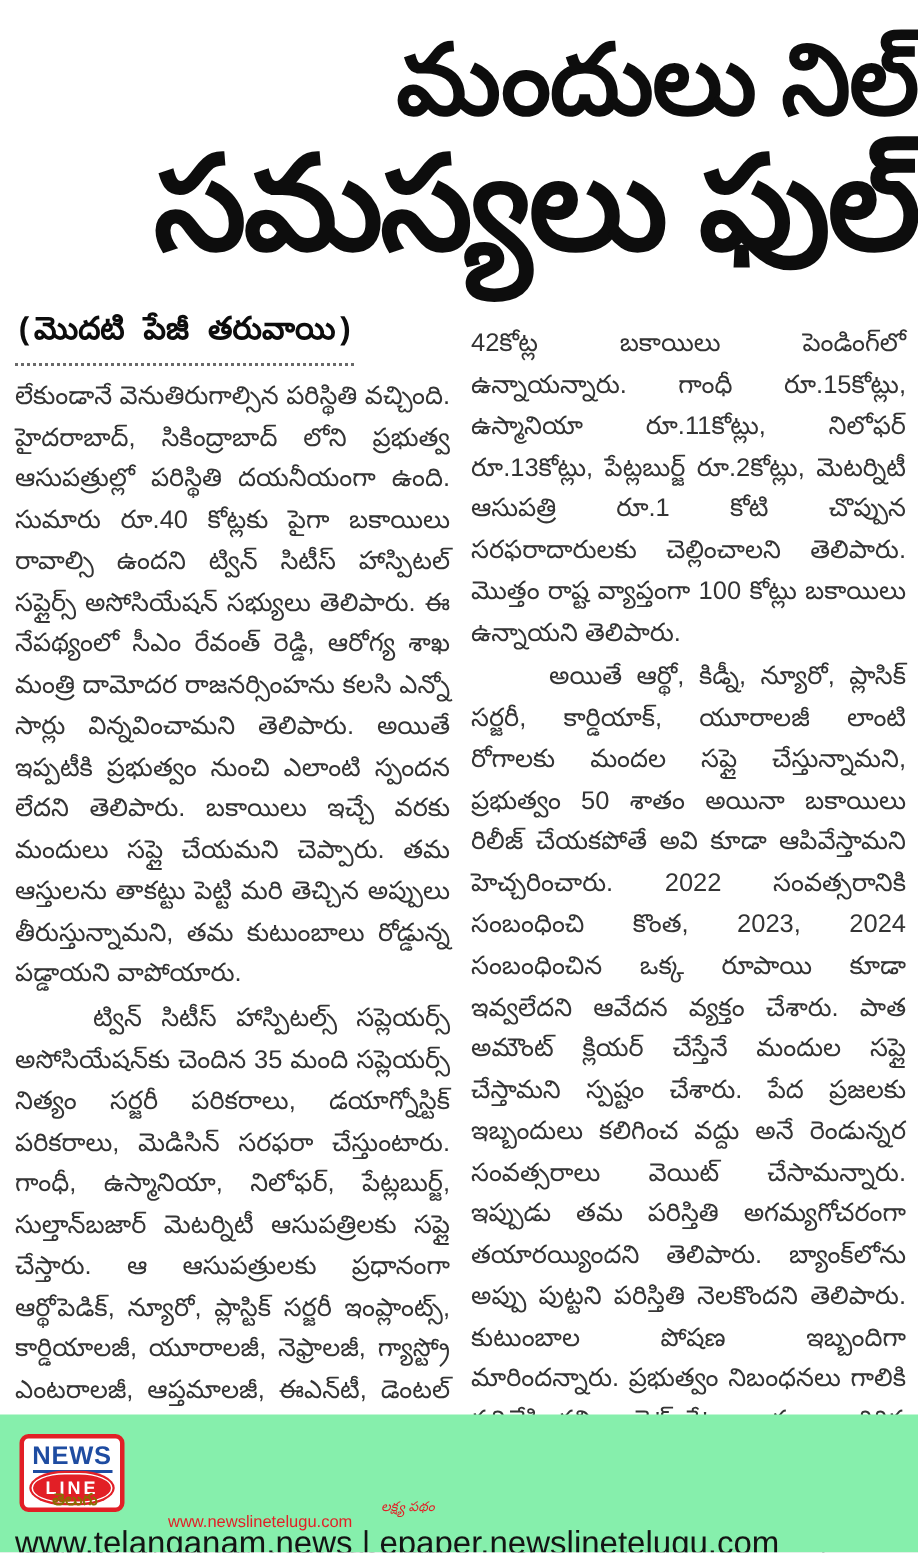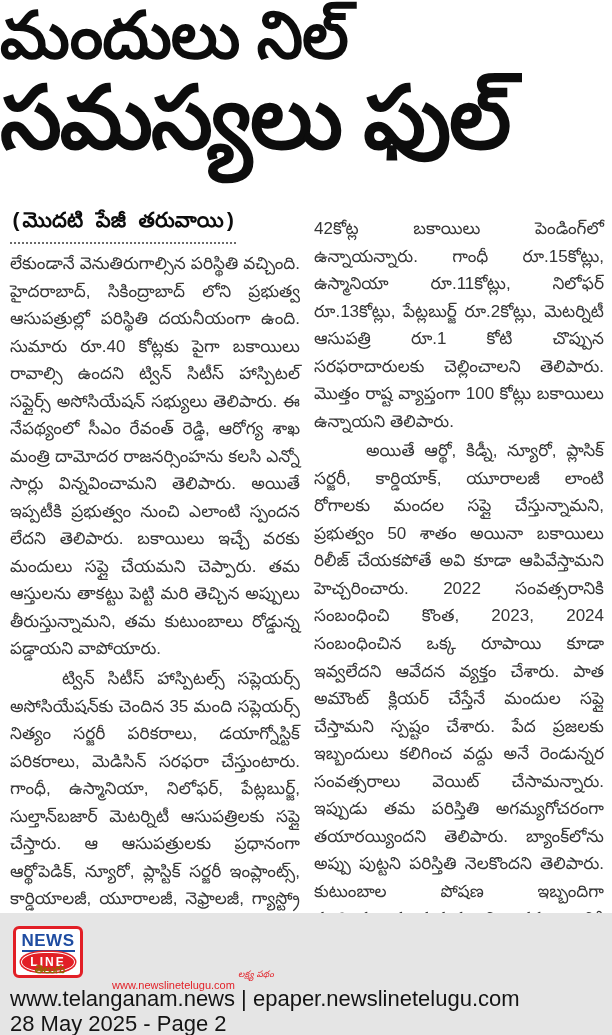--- a/index.html
+++ b/index.html
@@ -6,22 +6,22 @@
   .page{
     position:relative;
     width:612px;height:1035px;
     background:#ffffff;
     font-family:"Liberation Sans", sans-serif;
     overflow:hidden;
     margin:0 auto;
   }
   
   .headline{
-    padding-top:2px;
-    text-align:left;
+    padding-top:20px;
+    text-align:right;
     color:#0d0d0d;
     font-weight:800;
     line-height:1.0;
   }
   .headline .line1{
     font-size:66px;
     letter-spacing:-1px;
     font-weight:800;
   }
   .headline .line2{
@@ -54,22 +54,22 @@
     margin-bottom:6px;
     font-family:Liberation Mono, monospace;
   }
   .para{margin:0 0 2px 0;}
   .para.indent{text-indent:52px;}
   .col2-spacer{height:10px;}
   
   .footer{
     position:absolute;
     left:0; bottom:0;
-    width:612px; height:122px;
-    background:#e5e5e5;
+    width:612px; height:92px;
+    background:#86efac;
   }
   .logo-box{
     position:absolute;
     left:13px; top:13px;
     width:64px; height:46px;
     background:#ffffff;
     border:3px solid #E21F26;
     border-radius:6px;
     display:flex;
     flex-direction:column;
@@ -120,21 +120,21 @@
     line-height:1.1;
     letter-spacing:-1px;
   }
   .emblem{
     width:38px;height:38px;
     margin:0 1px;
     flex:0 0 auto;
   }
   .wordmark-tagline{
     position:absolute;
-    left:238px; top:56px;
+    left:254px; top:56px;
     color:#E21F26;
     font-size:9px;
     font-style:italic;
   }
   .wordmark-site{
     position:absolute;
     left:112px; top:66px;
     color:#E21F26;
     font-size:11px;
     font-weight:normal;

